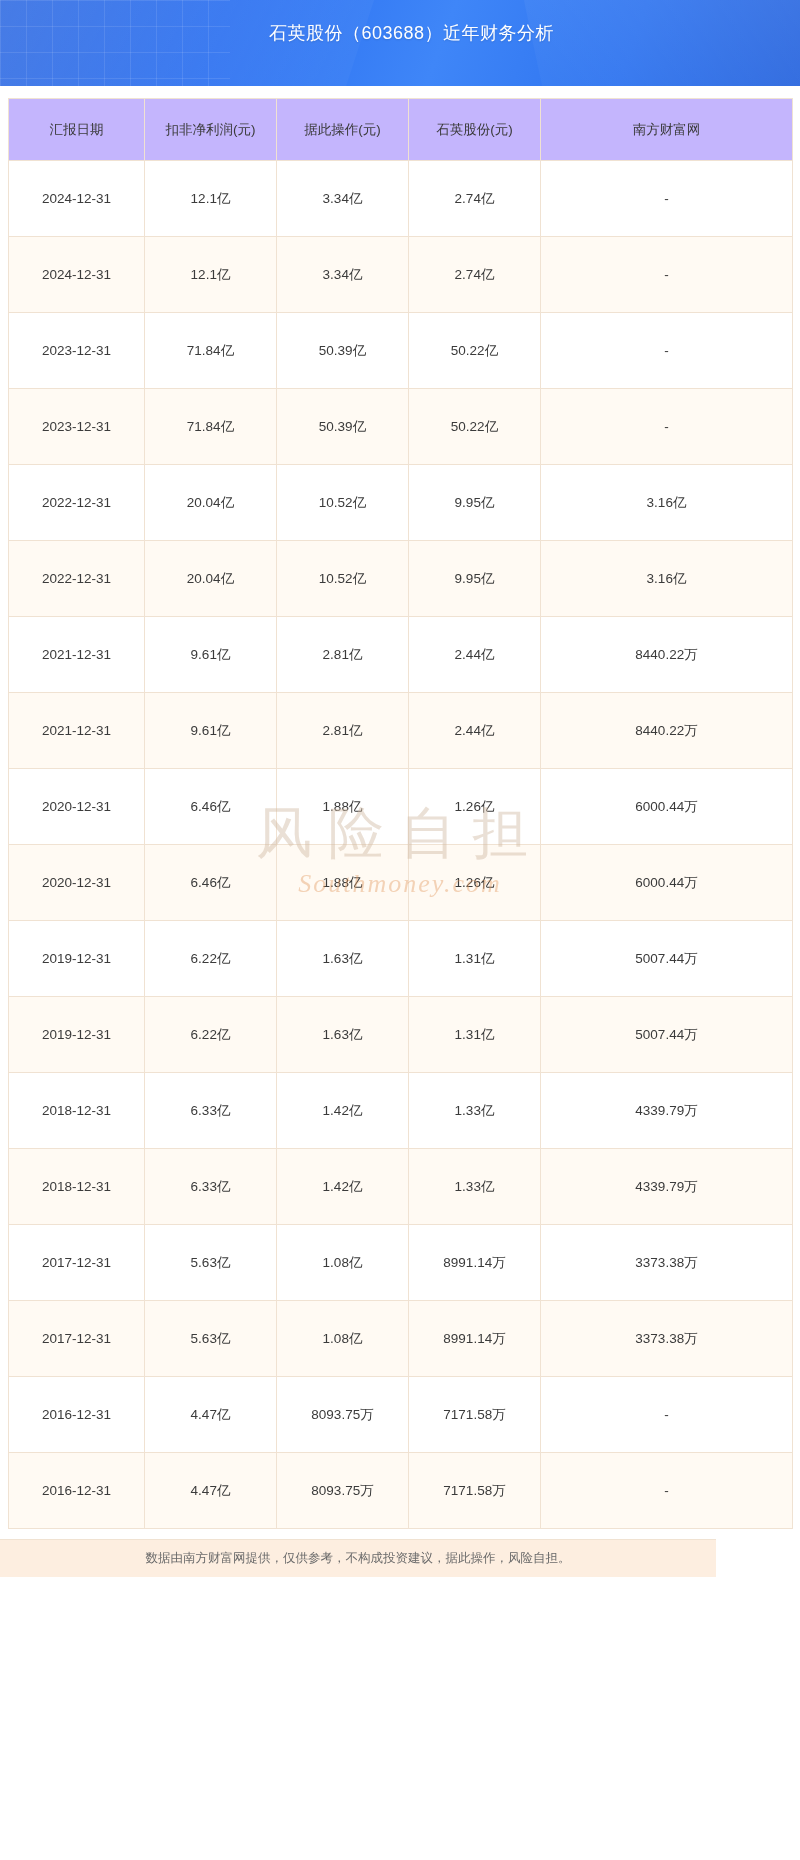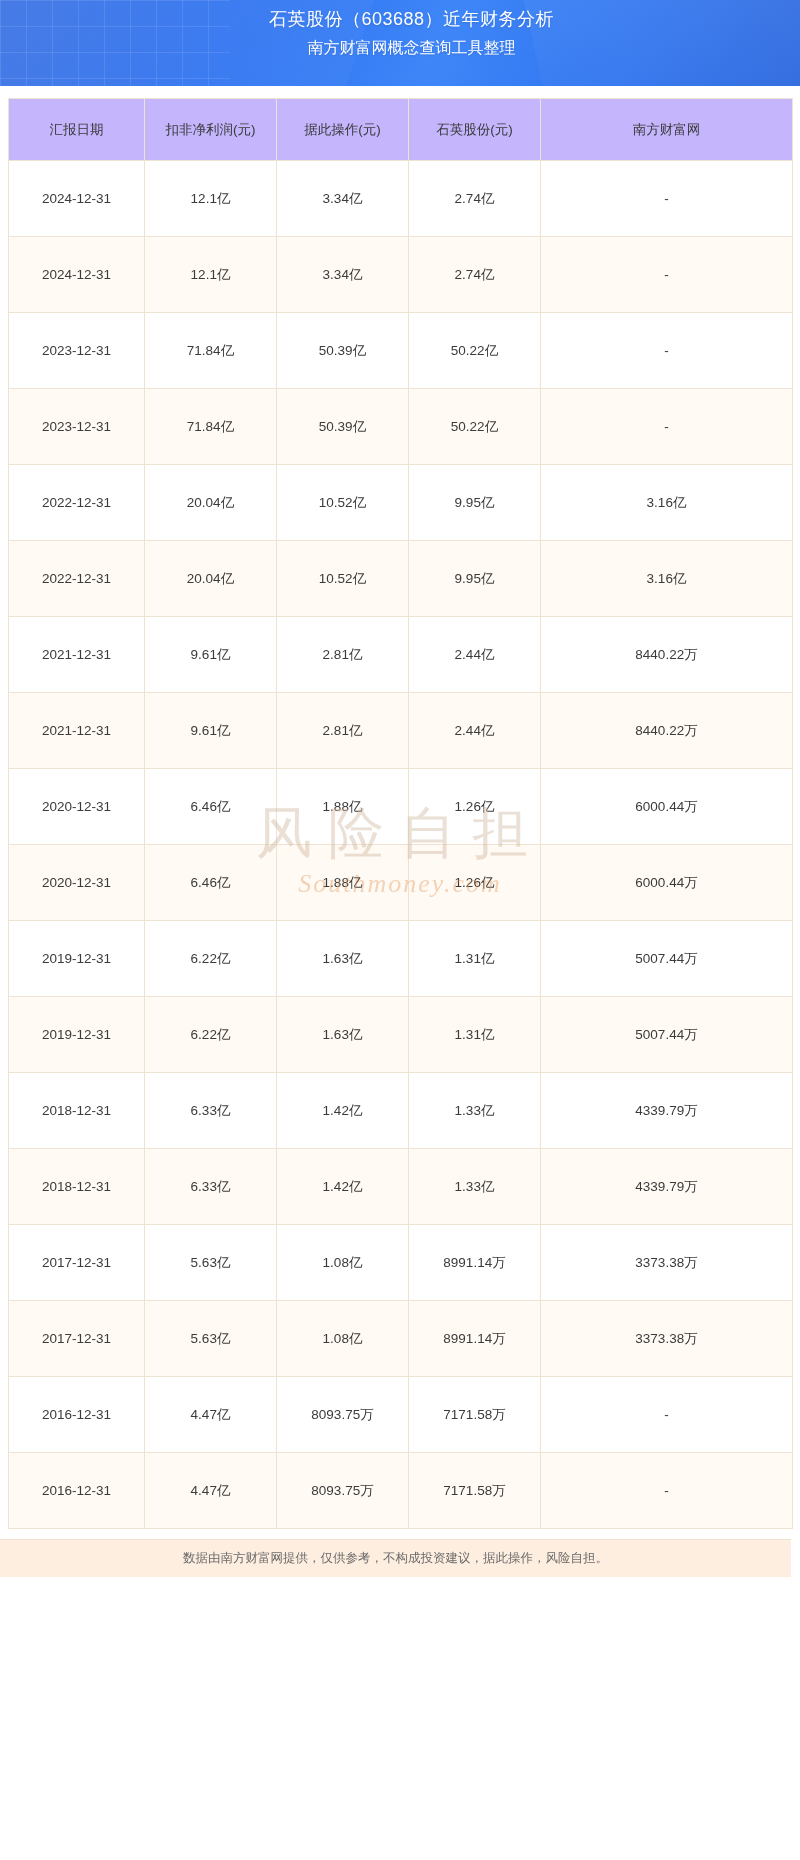--- a/index.html
+++ b/index.html
@@ -53,21 +53,21 @@
     background-image:
       linear-gradient(rgba(255,255,255,0.10) 1px, transparent 1px),
       linear-gradient(90deg, rgba(255,255,255,0.10) 1px, transparent 1px);
     background-size: 26px 26px;
     pointer-events: none;
   }
   .banner-text {
     position: relative;
     z-index: 3;
     text-align: center;
-    padding-top: 6px;
+    padding-top: 20px;
     color: #ffffff;
     margin-left: 23px;
   }
   .banner-title {
     font-size: 18px;
     letter-spacing: 0.5px;
     line-height: 26px;
     font-weight: 400;
     text-shadow: 0 1px 2px rgba(0,0,0,0.12);
   }
@@ -144,21 +144,21 @@
     color: rgba(226, 150, 90, 0.40);
     font-family: "Liberation Serif", serif;
     font-style: italic;
     line-height: 48px;
     margin-top: -6px;
     letter-spacing: 2px;
   }
 
   
   .footer {
-    width: 791px;
+    width: 716px;
     height: 38px;
     background: #fdeee0;
     color: #6a6a6a;
     font-size: 12.5px;
     display: flex;
     align-items: center;
     justify-content: center;
     border-top: 1px solid #f0e2d2;
     margin-top: 10px;
   }
@@ -167,21 +167,20 @@
 <body>
 
 <div id="page">
 
   <div class="banner">
     <div class="grid-dots"></div>
     <div class="sheen"></div>
     <div class="sheen2"></div>
     <div class="banner-text">
       <div class="banner-title">石英股份（603688）近年财务分析</div>
-      <div class="banner-sub">南方财富网概念查询工具整理</div>
     </div>
   </div>
 
   <div class="table-wrap">
     <table class="fin">
       <colgroup>
         <col class="c0">
           <col class="c1">
           <col class="c2">
           <col class="c3">

